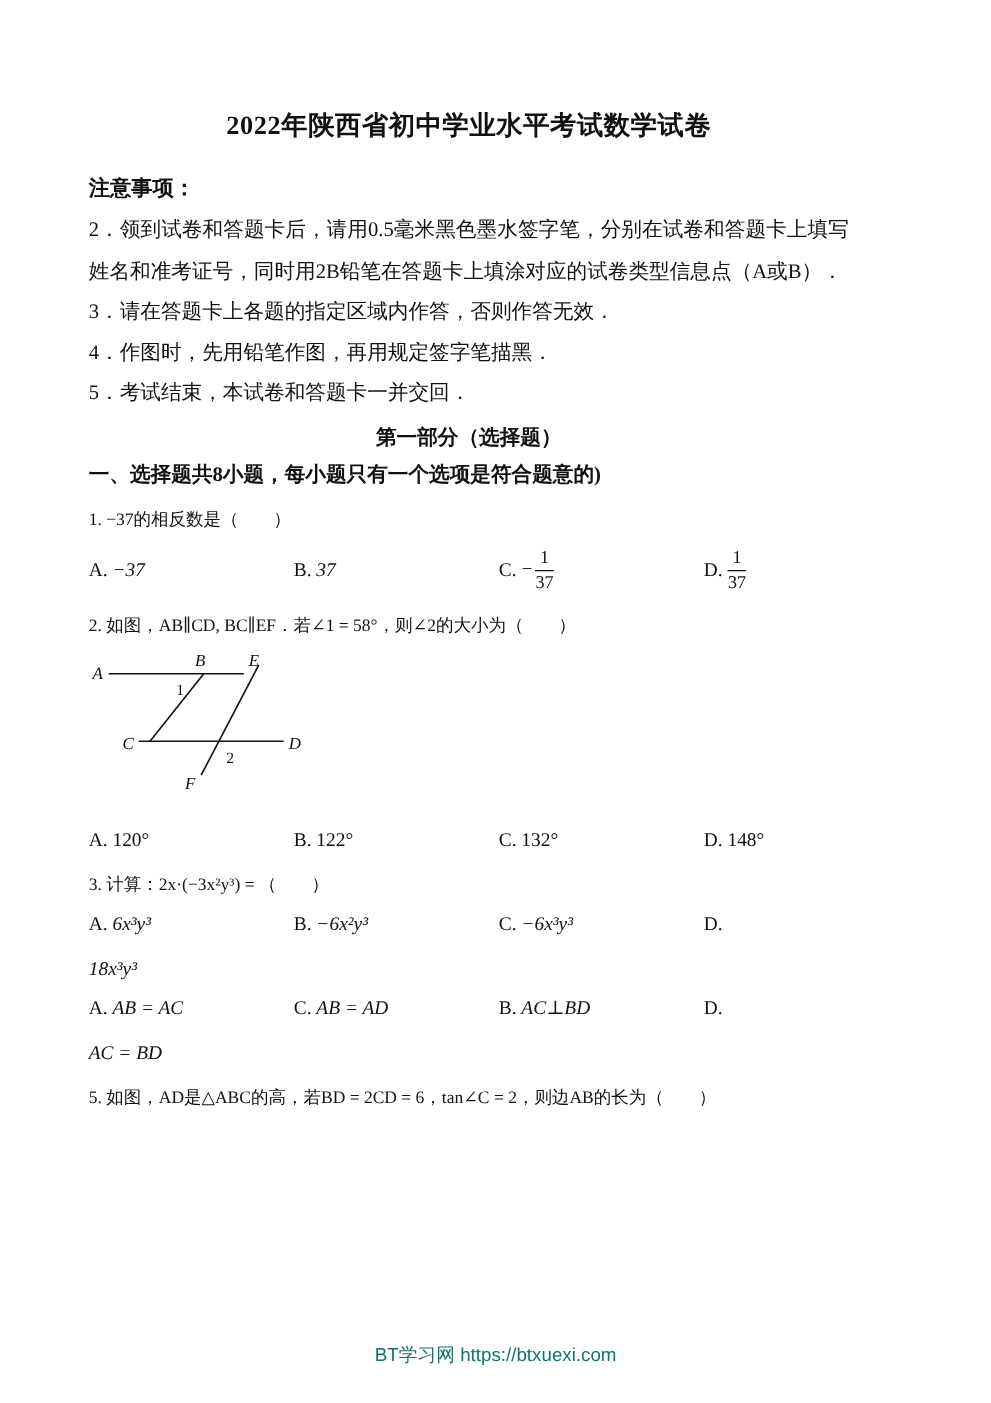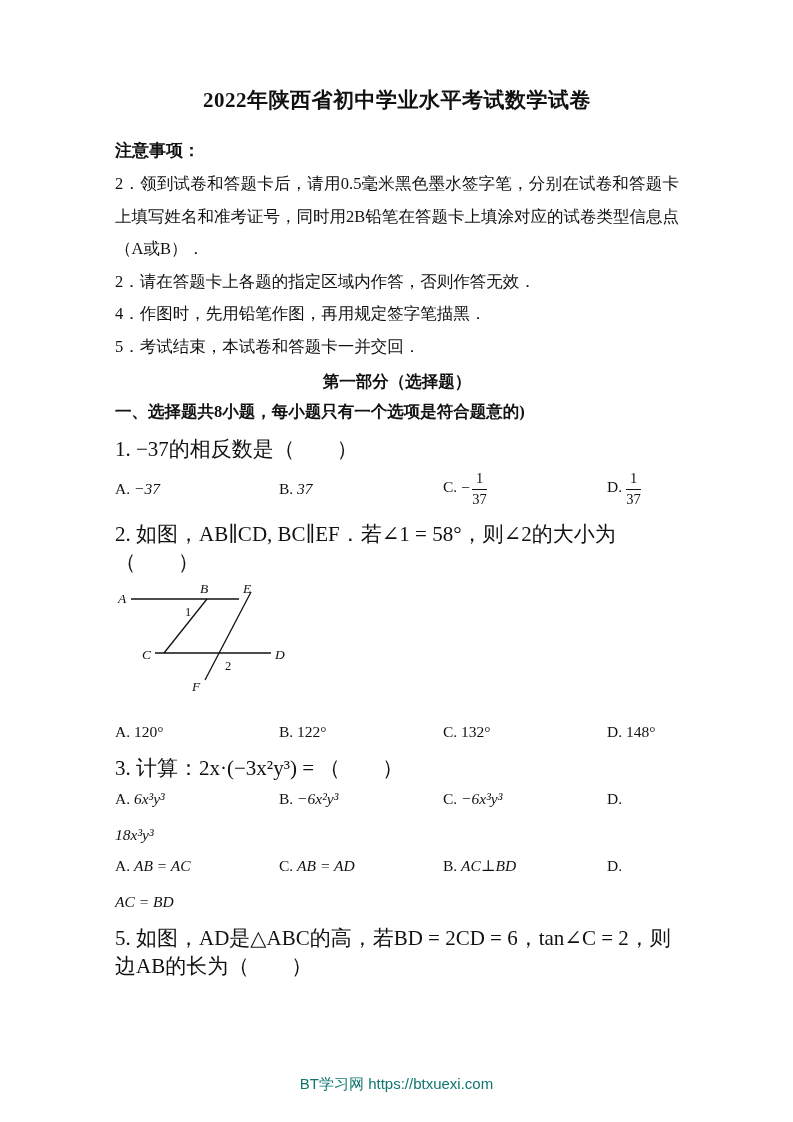--- a/index.html
+++ b/index.html
@@ -4,36 +4,36 @@
 <style>
   * { box-sizing: border-box; }
   html, body { margin: 0; padding: 0; background: #ffffff; }
   .page {
     position: relative;
     width: 793px;
     height: 1122px;
     background: #ffffff;
     font-family: "Liberation Serif", "DejaVu Serif", serif;
     color: #111111;
-    padding: 86px 114px 0 115px;
+    padding: 86px 114px 0 71px;
     overflow: hidden;
   }
   .title {
     font-size: 21px;
     font-weight: bold;
     text-align: center;
     line-height: 28px;
     margin: 0 0 22px;
     letter-spacing: 0.5px;
   }
   .notes-heading { font-size: 17px; font-weight: bold; margin: 0 0 2px; line-height: 30px; }
   .note { font-size: 16.5px; margin: 0; line-height: 32.5px; text-align: justify; }
   .part-heading { font-size: 16.5px; font-weight: bold; text-align: center; margin: 4px 0 0; line-height: 30px; }
   .subheading { font-size: 16.5px; font-weight: bold; margin: 0; line-height: 30px; }
-  .qtext { font-size: 21px; margin: 8px 0 0; line-height: 28px; }
+  .qtext { font-size: 14px; margin: 8px 0 0; line-height: 28px; }
   .opts { display: flex; align-items: center; font-size: 15.5px; margin: 3px 0 0; line-height: 28px; }
   .opt { width: 164px; flex: 0 0 auto; }
   .opt:last-child { width: auto; }
   .opts-tall { min-height: 46px; }
   .math { font-style: italic; }
   .neg { font-style: normal; margin: 0 2px 0 4px; }
   .frac { display: inline-block; vertical-align: middle; text-align: center; font-size: 14.5px; line-height: 1.2; font-style: italic; }
   .fnum { display: block; border-bottom: 1px solid #111; padding: 0 4px 1px; font-style: normal; }
   .fden { display: block; padding-top: 1px; font-style: normal; }
   .figure-wrap { margin: 4px 0 0 2px; }
@@ -54,21 +54,21 @@
 </style>
 </head>
 <body>
 
 <div class="page">
 
   <h1 class="title">2022年陕西省初中学业水平考试数学试卷</h1>
 
   <p class="notes-heading">注意事项：</p>
   <p class="note">2．领到试卷和答题卡后，请用0.5毫米黑色墨水签字笔，分别在试卷和答题卡上填写姓名和准考证号，同时用2B铅笔在答题卡上填涂对应的试卷类型信息点（A或B）．</p>
-  <p class="note">2．请在答题卡上各题的指定区域内作答，否则作答无效．</p>
+  <p class="note">3．请在答题卡上各题的指定区域内作答，否则作答无效．</p>
   <p class="note">4．作图时，先用铅笔作图，再用规定签字笔描黑．</p>
   <p class="note">5．考试结束，本试卷和答题卡一并交回．</p>
 
   <p class="part-heading">第一部分（选择题）</p>
   <p class="subheading">一、选择题共8小题，每小题只有一个选项是符合题意的)</p>
 
   <p class="qtext">1. −37的相反数是（　　）</p>
   <div class="opts opts-tall">
     <span class="opt">
       <span>A.</span>

